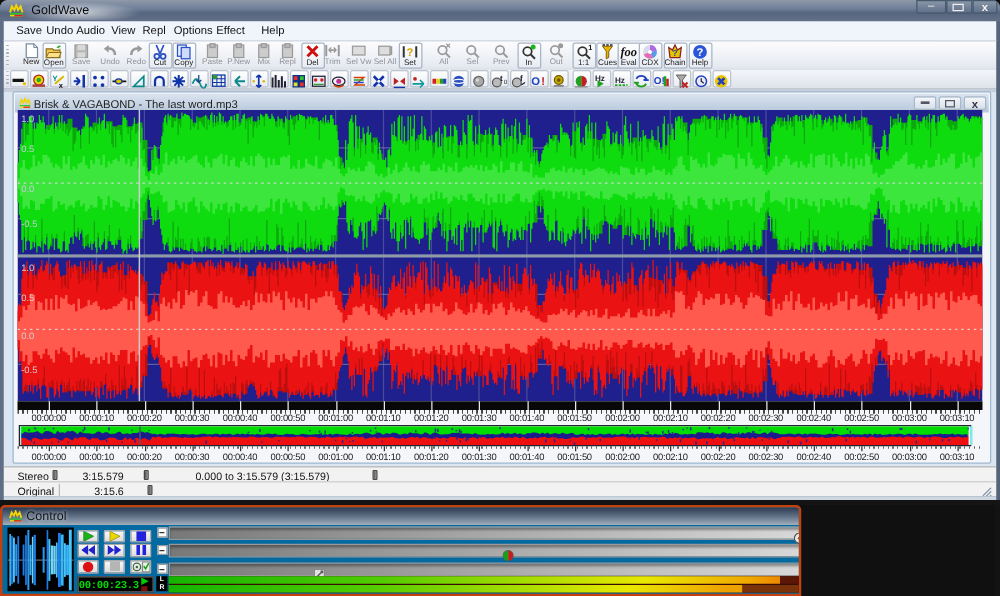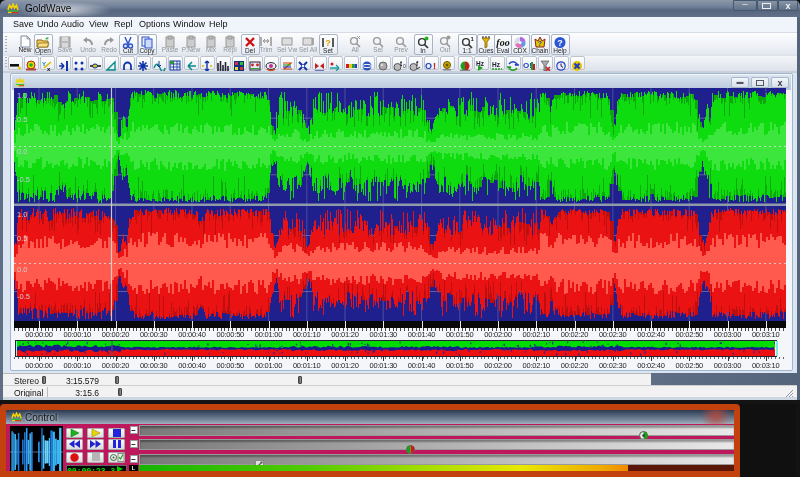--- a/index.html
+++ b/index.html
@@ -27,21 +27,21 @@
   <div class="abs" style="left:762px;top:2.5px;width:9px;height:6px;border:1.4px solid #eee"></div>
   <div class="abs" style="left:778px;top:0px;width:20px;height:11px;background:linear-gradient(#8795a6,#5f7088);border:1px solid #46586e;border-radius:0 0 2px 2px;color:#f4f4f4;text-align:center;font-size:9px;line-height:10px;font-weight:bold">x</div>
 
   <div class="abs" style="left:3px;top:17px;width:794px;height:16px;background:#f0f4fb;border-bottom:1px solid #d6dce6">
     <div class="abs" style="left:10px;top:2px;font-size:9px;color:#111">Save</div>
     <div class="abs" style="left:34px;top:2px;font-size:9px;color:#111">Undo</div>
     <div class="abs" style="left:58px;top:2px;font-size:9px;color:#111">Audio</div>
     <div class="abs" style="left:86px;top:2px;font-size:9px;color:#111">View</div>
     <div class="abs" style="left:111px;top:2px;font-size:9px;color:#111">Repl</div>
     <div class="abs" style="left:136px;top:2px;font-size:9px;color:#111">Options</div>
-    <div class="abs" style="left:170px;top:2px;font-size:9px;color:#111">Window</div>
+    <div class="abs" style="left:170px;top:2px;font-size:9px;color:#111">Effect</div>
     <div class="abs" style="left:206px;top:2px;font-size:9px;color:#111">Help</div>
   </div>
 
   <div class="abs" style="left:3px;top:33px;width:794px;height:23px;background:linear-gradient(#fdfdfe,#e6eaf1 85%,#dde2ea)">
     <div class="abs" style="left:2px;top:3px;width:2px;height:17px;background:repeating-linear-gradient(180deg,#aab 0 1px,transparent 1px 3px)"></div>
     <div style="position:absolute;left:12.5px;top:1px;width:19px;height:21px;text-align:center;overflow:visible">
         <div style="height:13px"><svg width="14" height="13" viewBox="0 0 14 13">
             <path d="M3 1h6l3 3v8H3z" fill="#fff" stroke="#7a8aa0" stroke-width="1"></path>
             <path d="M9 1l3 3H9z" fill="#dde6f0" stroke="#7a8aa0" stroke-width="0.8"></path>
           </svg></div>
@@ -408,20 +408,21 @@
   <div class="abs" style="left:3px;top:73px;width:794px;height:300px;background:#dce6f2"></div>
 
   <div class="abs" style="left:10px;top:73px;width:783px;height:298px;background:#f4f6f9;border:1px solid #9fb6cf;border-radius:2px">
     <div class="abs" style="left:1px;top:1px;width:779px;height:15px;background:linear-gradient(#dae4f0,#b7c7da)">
       <svg class="abs" style="left:3px;top:3px" width="10" height="9" viewBox="0 0 12 11">
           <path d="M1 7L2.5 2.2 4.5 5 6 1.2 7.5 5 9.5 2.2 11 7" fill="none" stroke="#f2d400" stroke-width="1.6"></path>
     <rect x="1" y="7.4" width="10" height="1.2" fill="#28c828"></rect>
     <rect x="1" y="8.9" width="10" height="1.2" fill="#e8e000"></rect>
     <rect x="4.5" y="8.9" width="6.5" height="1.2" fill="#e02020"></rect>
         </svg>
+      <div class="abs" style="left:15px;top:2.5px;font-size:9px;color:#222">Brisk &amp; VAGABOND - The last word.mp3</div>
       <div class="abs" style="left:719px;top:2px;width:18px;height:11px;background:linear-gradient(#f4f7fa,#d7dfe8);border:1px solid #a8b8c8;border-radius:2px;font-size:7px;line-height:7px;text-align:center;color:#556">▬</div>
       <div class="abs" style="left:739px;top:2px;width:18px;height:11px;background:linear-gradient(#f4f7fa,#d7dfe8);border:1px solid #a8b8c8;border-radius:2px"></div>
       <div class="abs" style="left:744px;top:4.5px;width:8px;height:6px;border:1px solid #556"></div>
       <div class="abs" style="left:759px;top:2px;width:18px;height:11px;background:linear-gradient(#f4f7fa,#d7dfe8);border:1px solid #a8b8c8;border-radius:2px;font-size:9px;line-height:10px;text-align:center;color:#334;font-weight:bold">x</div>
     </div>
   </div>
 
   <svg width="772" height="233" viewBox="0 0 772 233" style="position:absolute;left:14px;top:88px">
 <rect x="0" y="0" width="772" height="233" fill="#1f1f8e"></rect>
 <line x1="0" y1="30.2" x2="772" y2="30.2" stroke="#8888ac" stroke-width="1" opacity="0.6"></line>
@@ -718,42 +719,43 @@
 <div style="position:absolute;left:440.2px;top:361px;width:39px;text-align:center;font-size:7.5px;color:#1b1b1b;letter-spacing:-0.2px">00:01:50</div>
 <div style="position:absolute;left:478.5px;top:361px;width:39px;text-align:center;font-size:7.5px;color:#1b1b1b;letter-spacing:-0.2px">00:02:00</div>
 <div style="position:absolute;left:516.8px;top:361px;width:39px;text-align:center;font-size:7.5px;color:#1b1b1b;letter-spacing:-0.2px">00:02:10</div>
 <div style="position:absolute;left:555.0px;top:361px;width:39px;text-align:center;font-size:7.5px;color:#1b1b1b;letter-spacing:-0.2px">00:02:20</div>
 <div style="position:absolute;left:593.2px;top:361px;width:39px;text-align:center;font-size:7.5px;color:#1b1b1b;letter-spacing:-0.2px">00:02:30</div>
 <div style="position:absolute;left:631.5px;top:361px;width:39px;text-align:center;font-size:7.5px;color:#1b1b1b;letter-spacing:-0.2px">00:02:40</div>
 <div style="position:absolute;left:669.8px;top:361px;width:39px;text-align:center;font-size:7.5px;color:#1b1b1b;letter-spacing:-0.2px">00:02:50</div>
 <div style="position:absolute;left:708.0px;top:361px;width:39px;text-align:center;font-size:7.5px;color:#1b1b1b;letter-spacing:-0.2px">00:03:00</div>
 <div style="position:absolute;left:746.2px;top:361px;width:39px;text-align:center;font-size:7.5px;color:#1b1b1b;letter-spacing:-0.2px">00:03:10</div>
 
-  <div class="abs" style="left:3px;top:373px;width:648px;height:12px;background:#f2f2f2;border-top:1px solid #b8b8b8">
+  <div class="abs" style="left:3px;top:373px;width:794px;height:12px;background:#f2f2f2;border-top:1px solid #b8b8b8">
     <div class="abs" style="left:11px;top:1.5px;font-size:8.5px;color:#111">Stereo</div>
     <div style="position:absolute;left:39px;top:1.5px;width:4px;height:8px;background:linear-gradient(90deg,#555,#999);border:1px solid #444;border-radius:1px"></div>
     <div class="abs" style="left:60px;top:1.5px;width:36px;text-align:right;font-size:8.5px;color:#111">3:15.579</div>
     <div style="position:absolute;left:112px;top:1.5px;width:4px;height:8px;background:linear-gradient(90deg,#555,#999);border:1px solid #444;border-radius:1px"></div>
+    <div class="abs" style="left:120px;top:1.5px;width:174px;text-align:center;font-size:8.5px;color:#111">0.000 to 3:15.579 (3:15.579)</div>
     <div style="position:absolute;left:295px;top:1.5px;width:4px;height:8px;background:linear-gradient(90deg,#555,#999);border:1px solid #444;border-radius:1px"></div>
   </div>
   <div class="abs" style="left:3px;top:385px;width:794px;height:12px;background:#f2f2f2;border-top:1px solid #cfcfcf">
     <div class="abs" style="left:11px;top:1.5px;font-size:8.5px;color:#111">Original</div>
     <div class="abs" style="left:44px;top:1px;width:1px;height:10px;background:#bbb"></div>
     <div class="abs" style="left:62px;top:1.5px;width:34px;text-align:right;font-size:8.5px;color:#111">3:15.6</div>
     <div style="position:absolute;left:115px;top:1.5px;width:4px;height:8px;background:linear-gradient(90deg,#555,#999);border:1px solid #444;border-radius:1px"></div>
   </div>
   <div class="abs" style="left:3px;top:397px;width:794px;height:3px;background:#cdd7e2"></div>
   <svg class="abs" style="left:786px;top:390px" width="8" height="7">
       <path d="M7 0L0 7M7 3L3 7M7 6L6 7" stroke="#8a99aa" stroke-width="1"></path>
     </svg>
 </div>
 
 <div class="abs" style="left:0;top:400px;width:800px;height:4px;background:#141414"></div>
 
-<div class="abs" style="left:0;top:404px;width:740px;height:73px;background:#be185d;border:6px solid #c2410c;border-radius:4px 4px 0 0;overflow:hidden">
+<div class="abs" style="left:0;top:404px;width:641px;height:73px;background:#0369a1;border:2px solid #c2410c;border-radius:4px 4px 0 0;overflow:hidden">
   <div class="abs" style="left:0;top:0;width:796px;height:14px;background:linear-gradient(180deg,#2c3a50,#5a6b80 45%,#8c9aab 85%,#a4b0bd)"></div>
   <div class="abs" style="left:690px;top:-4px;width:40px;height:20px;background:radial-gradient(circle,rgba(190,70,55,0.8),rgba(120,40,60,0) 70%);border-radius:50%"></div>
   <div class="abs" style="left:746px;top:-3px;width:34px;height:18px;background:radial-gradient(circle,rgba(235,185,45,0.85),rgba(180,140,30,0) 72%);border-radius:50%"></div>
   <svg class="abs" style="left:5px;top:2px" width="11" height="10" viewBox="0 0 12 11">
       <path d="M1 7L2.5 2.2 4.5 5 6 1.2 7.5 5 9.5 2.2 11 7" fill="none" stroke="#f2d400" stroke-width="1.6"></path>
     <rect x="1" y="7.4" width="10" height="1.2" fill="#28c828"></rect>
     <rect x="1" y="8.9" width="10" height="1.2" fill="#e8e000"></rect>
     <rect x="4.5" y="8.9" width="6.5" height="1.2" fill="#e02020"></rect>
     </svg>
   <div class="abs" style="left:19px;top:2px;font-size:10px;color:#101418;text-shadow:0 0 3px rgba(255,255,255,0.8)">Control</div>

